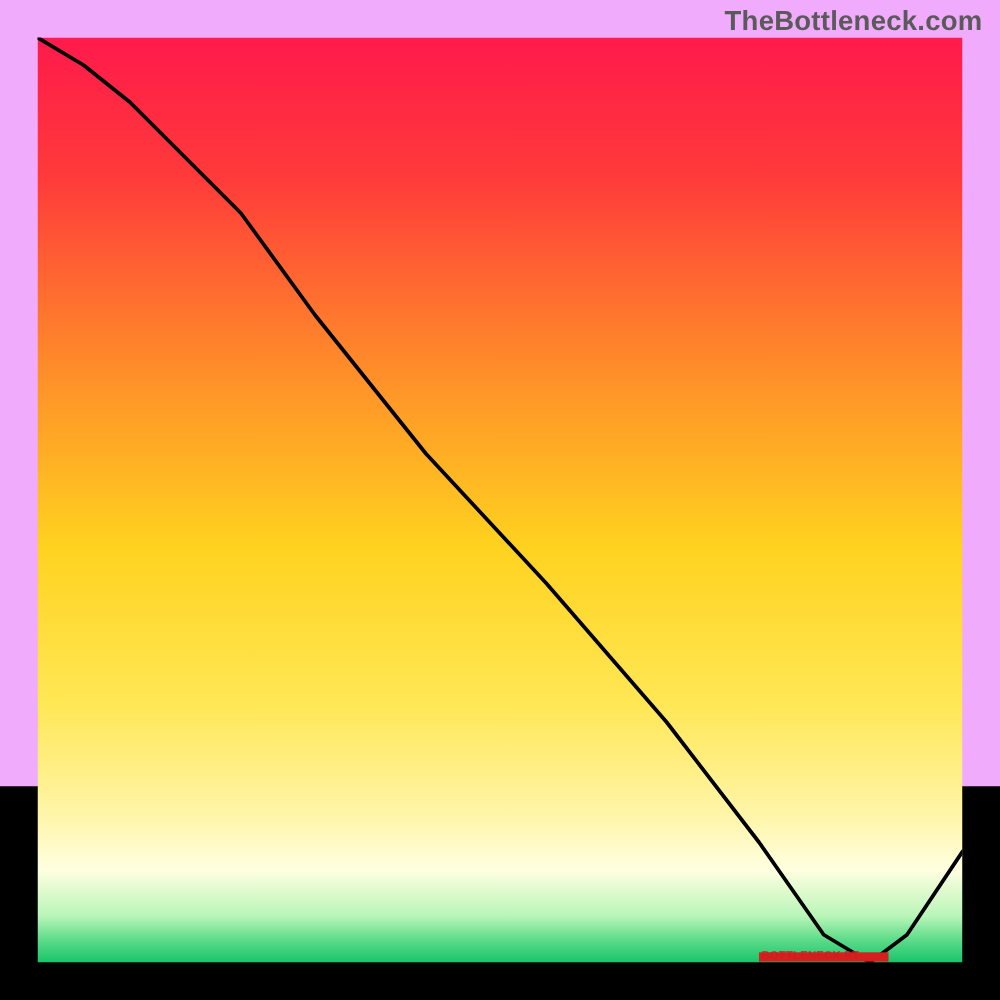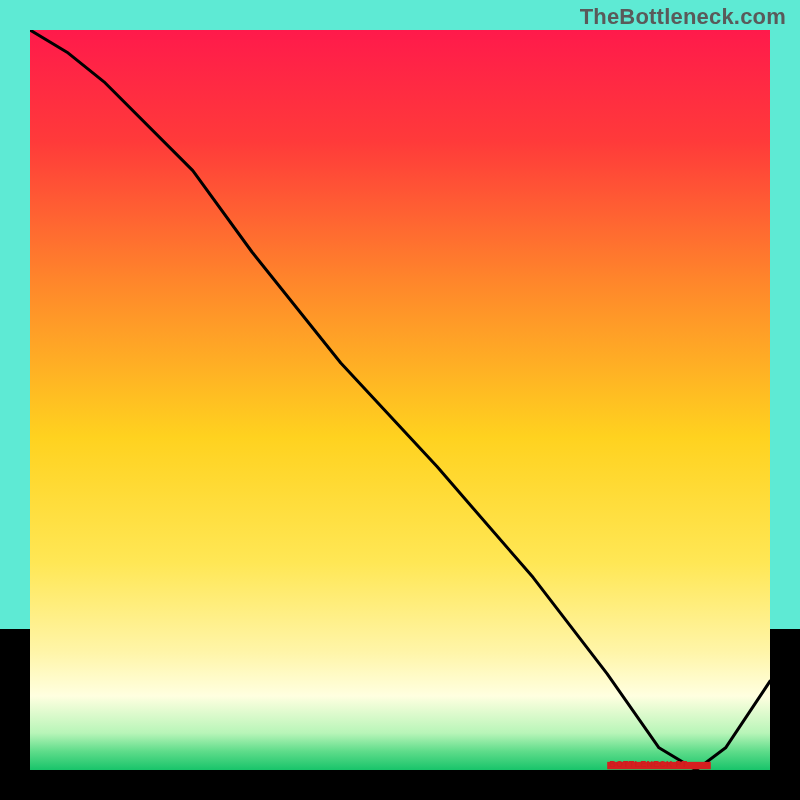--- a/index.html
+++ b/index.html
@@ -1,21 +1,21 @@
 <!DOCTYPE html>
 <html><head>
 <meta charset="utf-8">
 <style>
   * { margin: 0; padding: 0; box-sizing: border-box; }
   html, body { width: 800px; height: 800px; background: #000; overflow: hidden; }
   .frame {
     position: relative;
     width: 800px;
     height: 629px;
-    background: #5eead4;
+    background: #f0abfc;
   }
   .attribution {
     position: absolute;
     top: 4px;
     right: 14px;
     font-family: Arial, Helvetica, sans-serif;
     font-size: 22px;
     font-weight: bold;
     color: #5a5a5a;
     letter-spacing: 0.2px;

